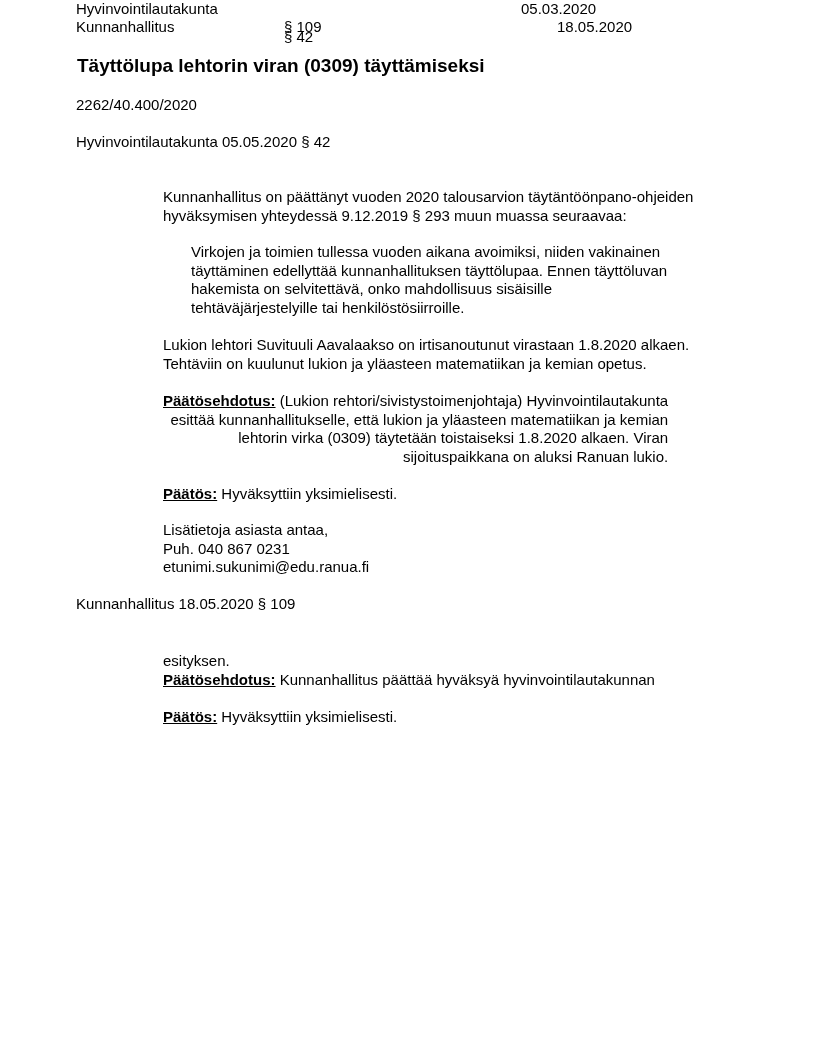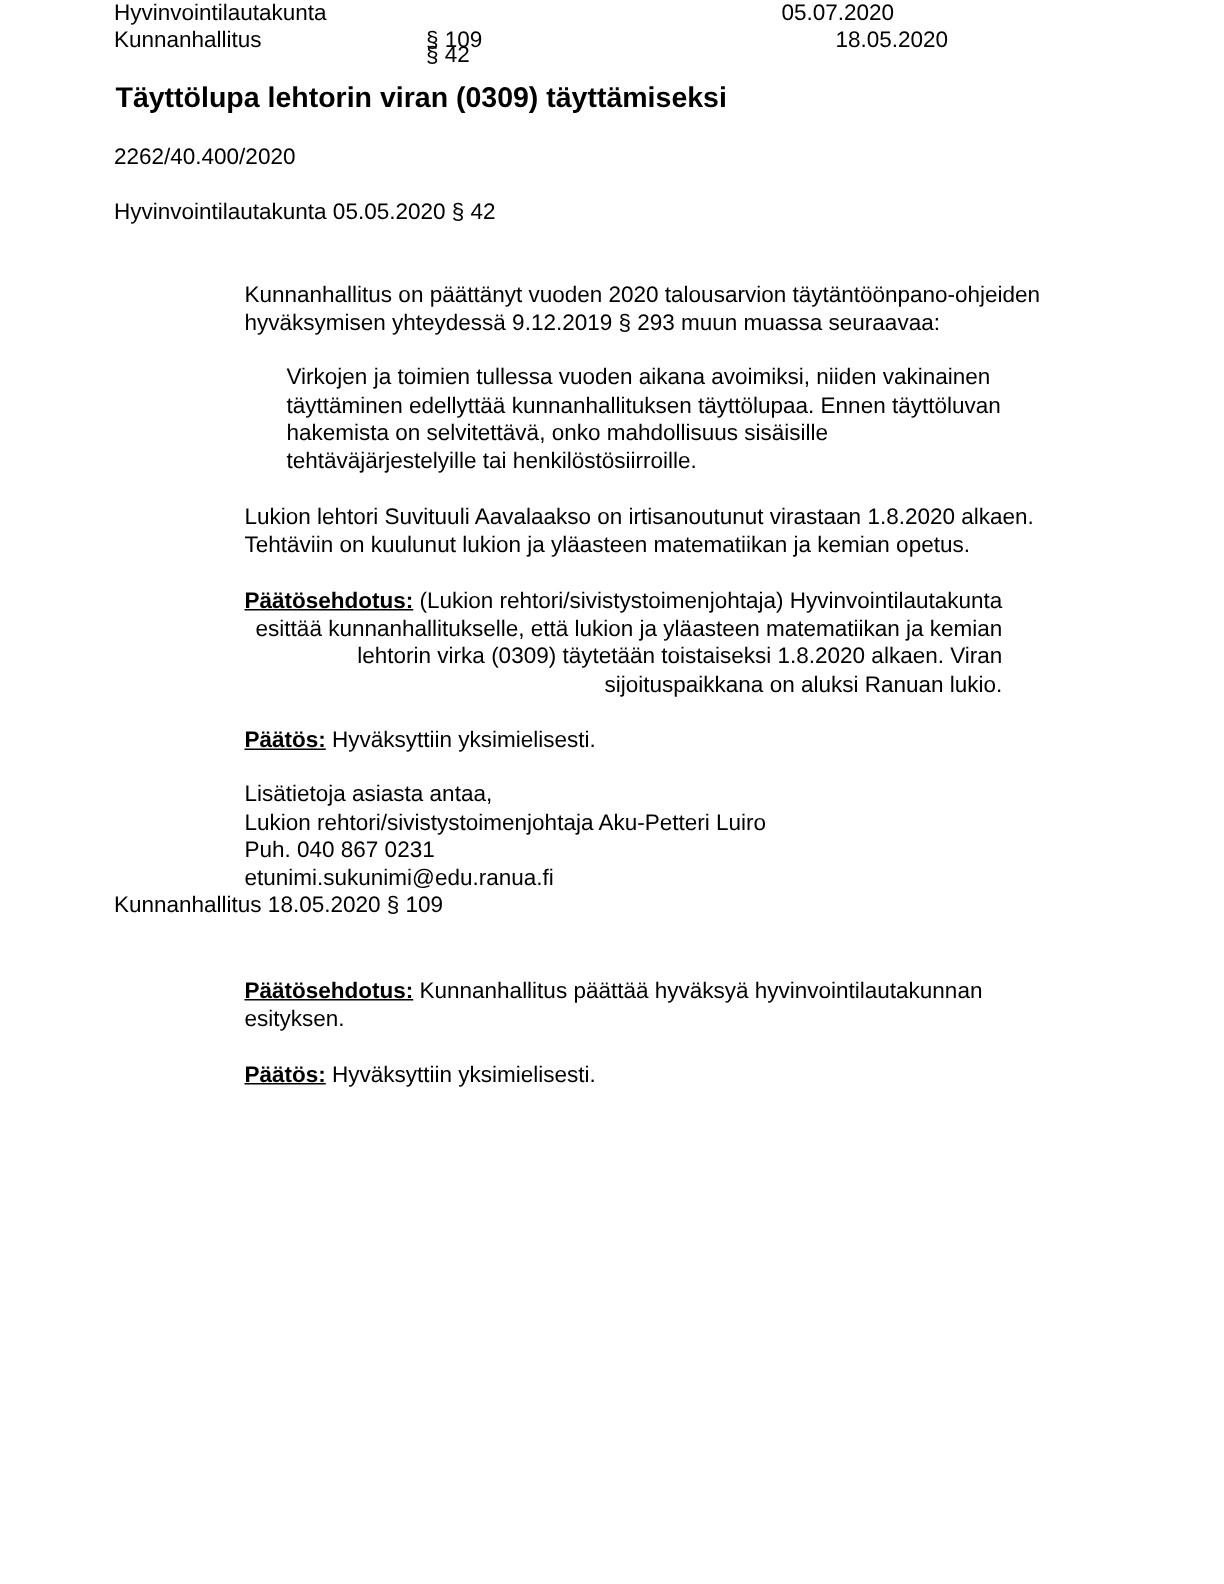--- a/index.html
+++ b/index.html
@@ -11,21 +11,21 @@
   .title { font-weight: bold; font-size: 19px; line-height: 22px; }
   .para { position: absolute; line-height: 18.5px; white-space: normal; }
   .label { font-weight: bold; text-decoration: underline; }
   .line { display: block; white-space: nowrap; }
 </style>
 </head>
 <body>
 
 <div class="abs" style="left:76px; top:0px;">Hyvinvointilautakunta</div>
 <div class="abs" style="left:284px; top:0px;margin-top:28px;">§ 42</div>
-<div class="abs" style="left:521px; top:0px;">05.07.2020</div>
+<div class="abs" style="left:521px; top:0px;">05.03.2020</div>
 <div class="abs" style="left:76px; top:18px;">Kunnanhallitus</div>
 <div class="abs" style="left:284px; top:18px;">§ 109</div>
 <div class="abs" style="left:521px; top:18px;margin-left:36px;">18.05.2020</div>
 
 <div class="abs title" style="left:77px; top:55px;">Täyttölupa lehtorin viran (0309) täyttämiseksi</div>
 <div class="abs" style="left:76px; top:96px;">2262/40.400/2020</div>
 <div class="abs" style="left:76px; top:133px;">Hyvinvointilautakunta 05.05.2020 § 42</div>
 
 <div class="para" style="left:163px; top:188px;">
   <span class="line">Kunnanhallitus on päättänyt vuoden 2020 talousarvion täytäntöönpano-ohjeiden</span>
@@ -50,27 +50,26 @@
   <span class="line">lehtorin virka (0309) täytetään toistaiseksi 1.8.2020 alkaen. Viran</span>
   <span class="line">sijoituspaikkana on aluksi Ranuan lukio.</span>
 </div>
 
 <div class="para" style="left:163px; top:485px;">
   <span class="line"><span class="label">Päätös:</span><span> Hyväksyttiin yksimielisesti.</span></span>
 </div>
 
 <div class="para" style="left:163px; top:521px;">
   <span class="line">Lisätietoja asiasta antaa,</span>
-  <span class="line">Lukion rehtori/sivistystoimenjohtaja Aku-Petteri Luiro</span>
   <span class="line">Puh. 040 867 0231</span>
   <span class="line">etunimi.sukunimi@edu.ranua.fi</span>
 </div>
 
 <div class="abs" style="left:76px; top:595px;">Kunnanhallitus 18.05.2020 § 109</div>
 
 <div class="para" style="left:163px; top:652px;">
+  <span class="line">esityksen.</span>
   <span class="line"><span class="label">Päätösehdotus:</span><span> Kunnanhallitus päättää hyväksyä hyvinvointilautakunnan</span></span>
-  <span class="line">esityksen.</span>
 </div>
 
 <div class="para" style="left:163px; top:708px;">
   <span class="line"><span class="label">Päätös:</span><span> Hyväksyttiin yksimielisesti.</span></span>
 </div>
 
 </body></html>

